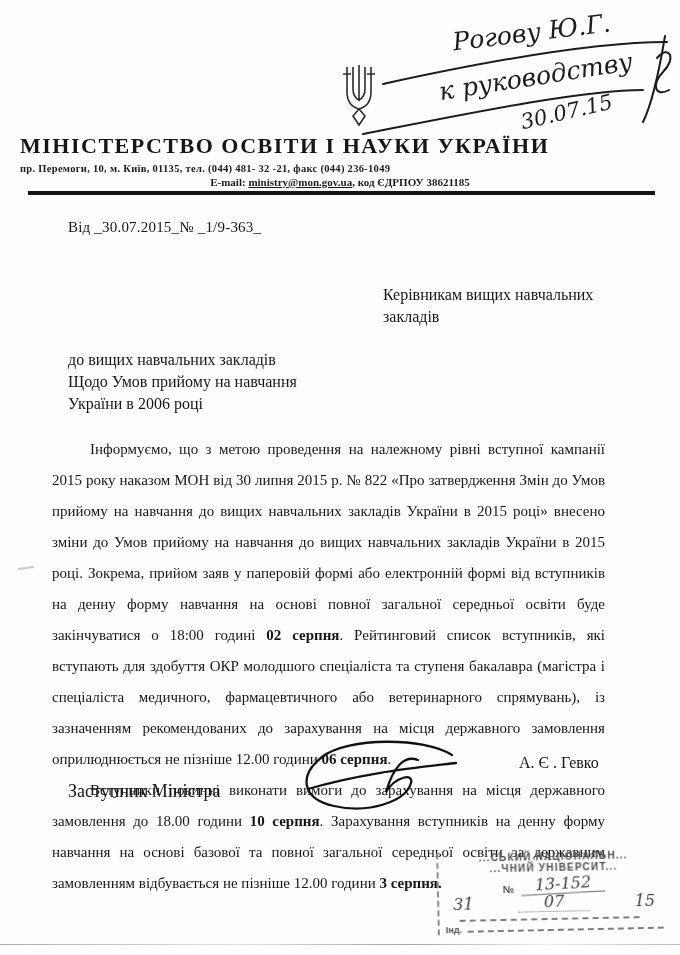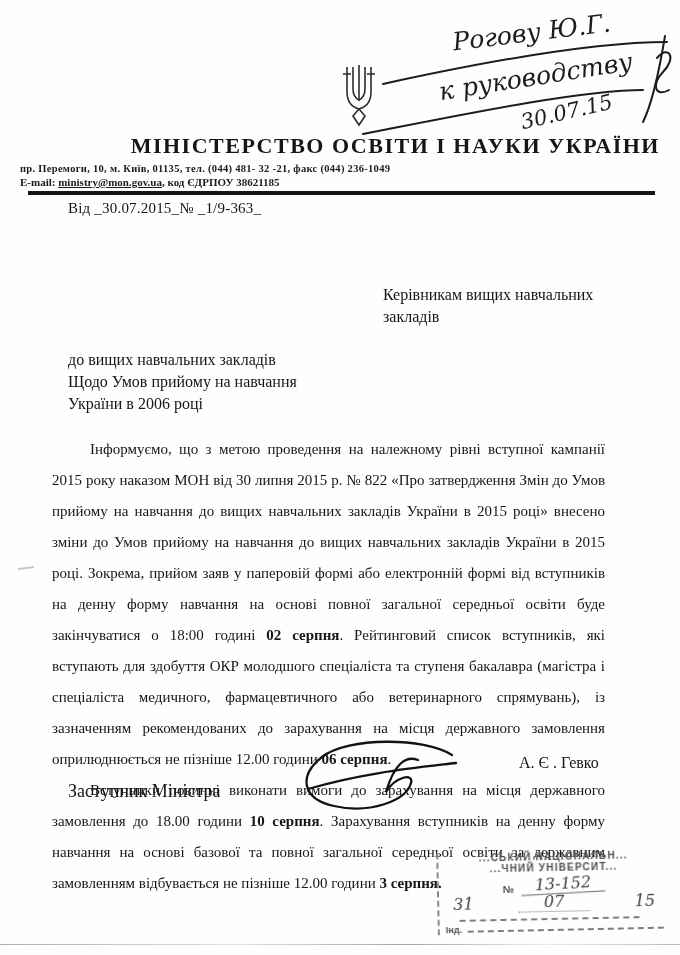--- a/index.html
+++ b/index.html
@@ -17,37 +17,37 @@
     white-space:nowrap;
   }
   .hand-l1{left:452px;top:18px;font-size:25px;transform:rotate(-7deg);}
   .hand-l2{left:438px;top:62px;font-size:25px;transform:rotate(-9deg);}
   .hand-date{left:520px;top:100px;font-size:21px;transform:rotate(-13deg);}
   .hand-svg{left:355px;top:0;pointer-events:none;}
 
   
   .emblem{left:330px;top:62px;}
   .ministry-title{
-    left:20px;top:133px;width:640px;text-align:right;
+    left:20px;top:133px;width:640px;text-align:left;
     font-size:22px;font-weight:bold;letter-spacing:1.5px;
     font-family:"Liberation Serif",serif;
   }
   .addr-line{
     left:20px;top:163px;width:640px;text-align:left;
     font-size:10.5px;font-weight:bold;letter-spacing:.3px;color:#1b1b1b;
   }
   .email-line{
-    left:20px;top:176px;width:640px;
+    left:20px;top:176px;width:640px;text-align:center;
     font-size:11px;font-weight:bold;color:#1b1b1b;
   }
   .email-line .u{text-decoration:underline;}
   .header-rule{left:28px;top:191px;width:627px;height:4px;background:#151515;}
 
   
-  .ref-block{left:68px;top:197px;font-size:15px;line-height:23px;letter-spacing:.2px;}
+  .ref-block{left:68px;top:216px;font-size:15px;line-height:23px;letter-spacing:.2px;}
   .addressee{left:383px;top:284px;font-size:16px;line-height:21.5px;}
   .subject{left:68px;top:349px;font-size:16px;line-height:22px;}
 
   
   .body-text{
     left:52px;top:434px;width:553px;
     font-size:15px;line-height:31px;text-align:justify;
   }
   .body-text p{margin:0;text-indent:38px;}
   .body-text .b{font-weight:bold;}

